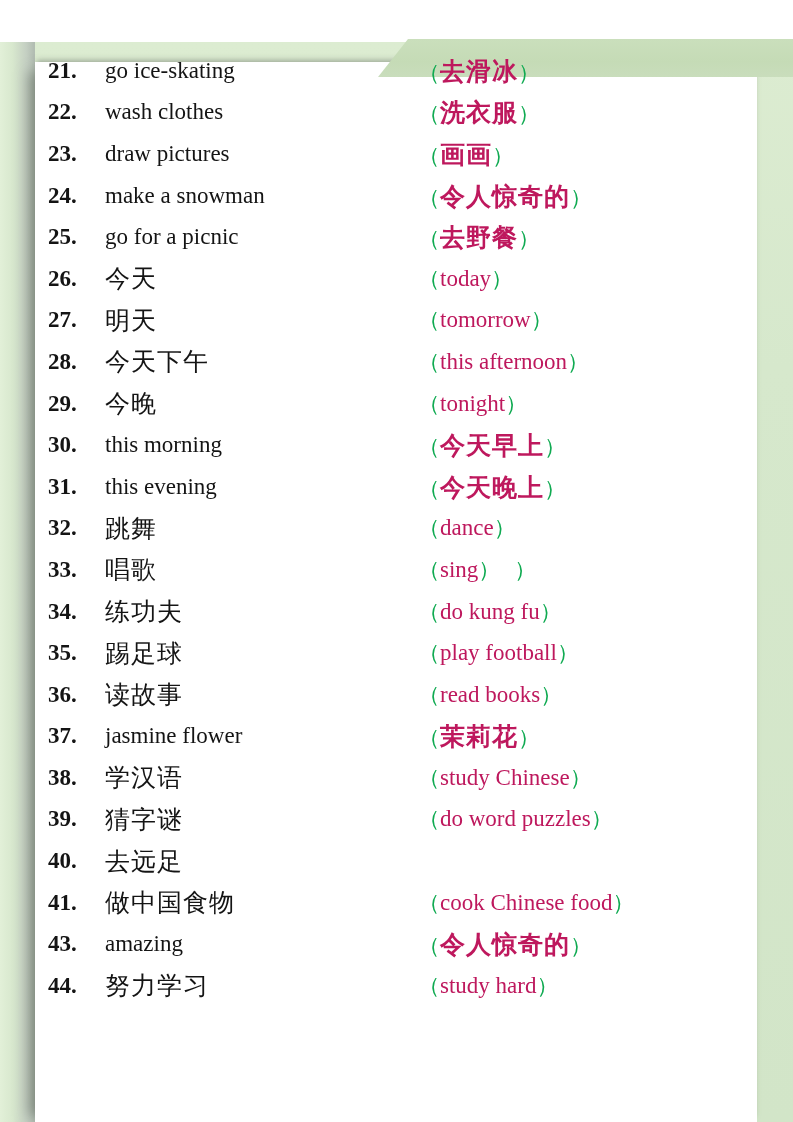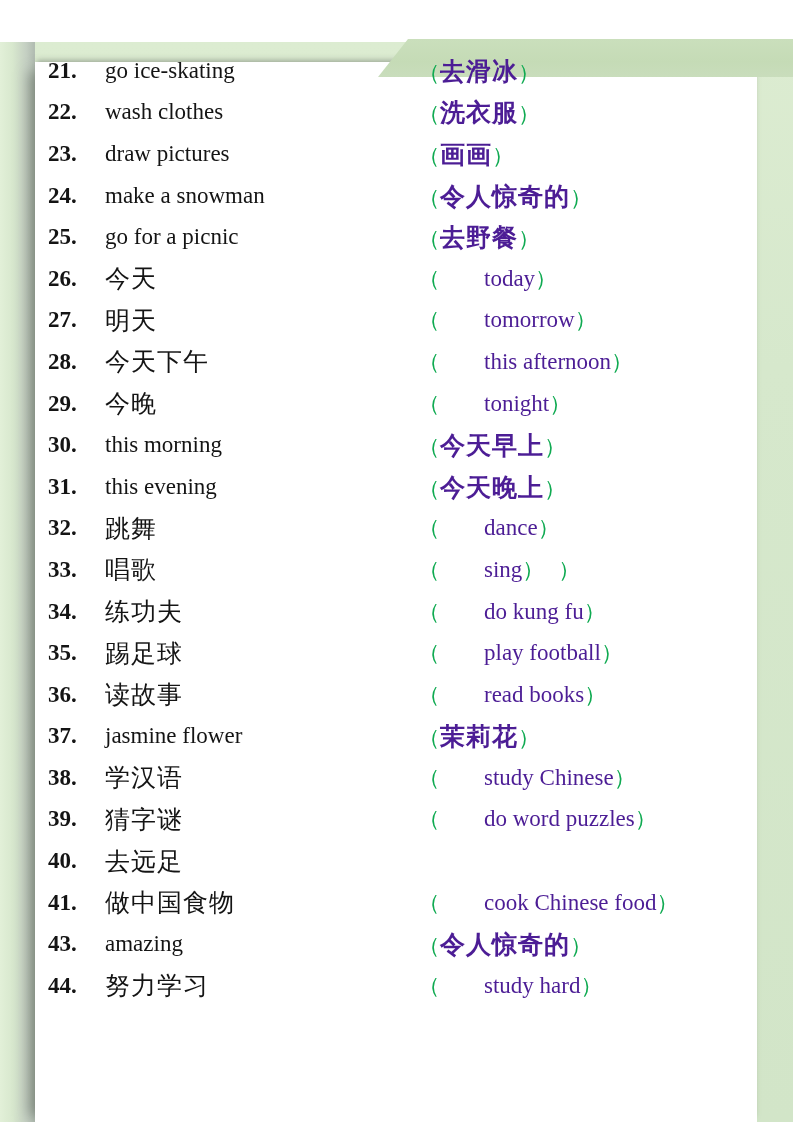--- a/index.html
+++ b/index.html
@@ -83,25 +83,24 @@
     position: absolute;
     left: 370px; top: 50%;
     transform: translateY(-50%);
     white-space: nowrap;
   }
   .paren {
     color: #0faa51;
     font-family: "Liberation Serif", serif;
     font-size: 22px;
   }
-  .trans-text { color: #4c1d95; }
+  .trans-text { color: #be185d; }
   .trans-text.en {
     font-family: "Liberation Serif", serif;
     font-size: 23px;
-    margin-left: 44px;
   }
   .trans-text.zh {
     font-family: "Liberation Sans", sans-serif;
     font-weight: bold;
     font-size: 25px;
     letter-spacing: 1px;
   }
   .extra-paren {
     color: #0faa51;
     font-family: "Liberation Serif", serif;

